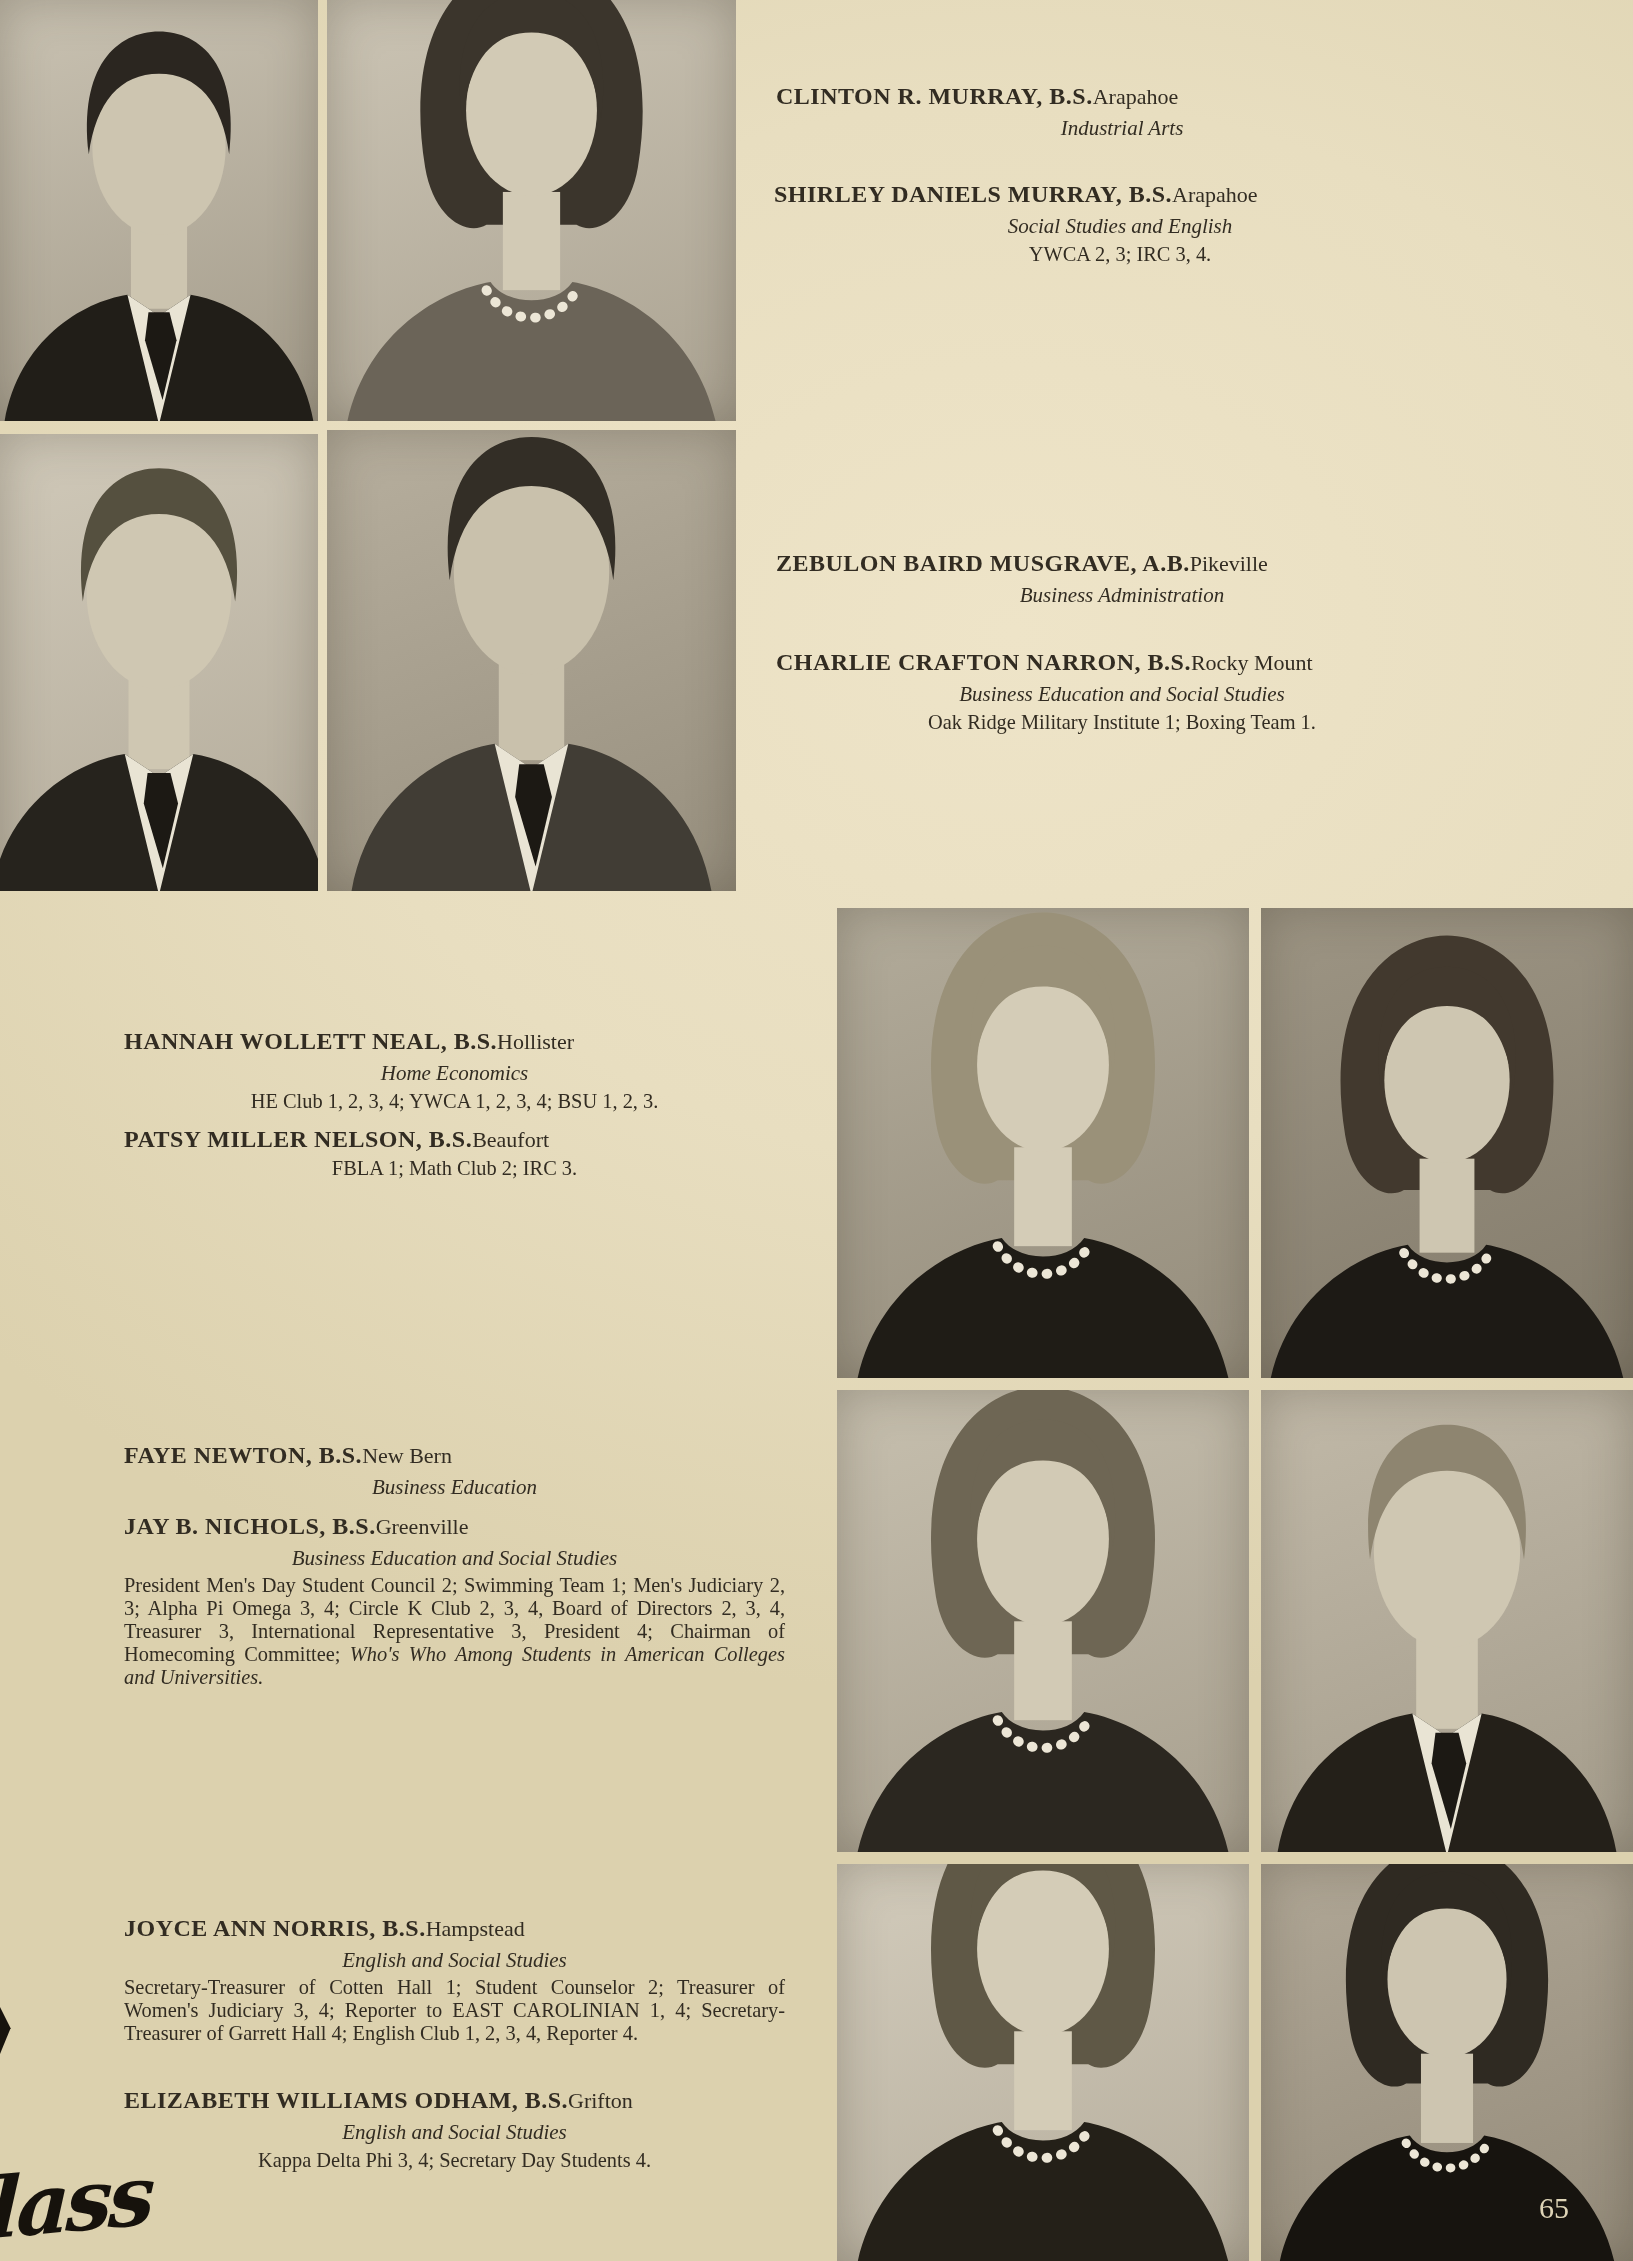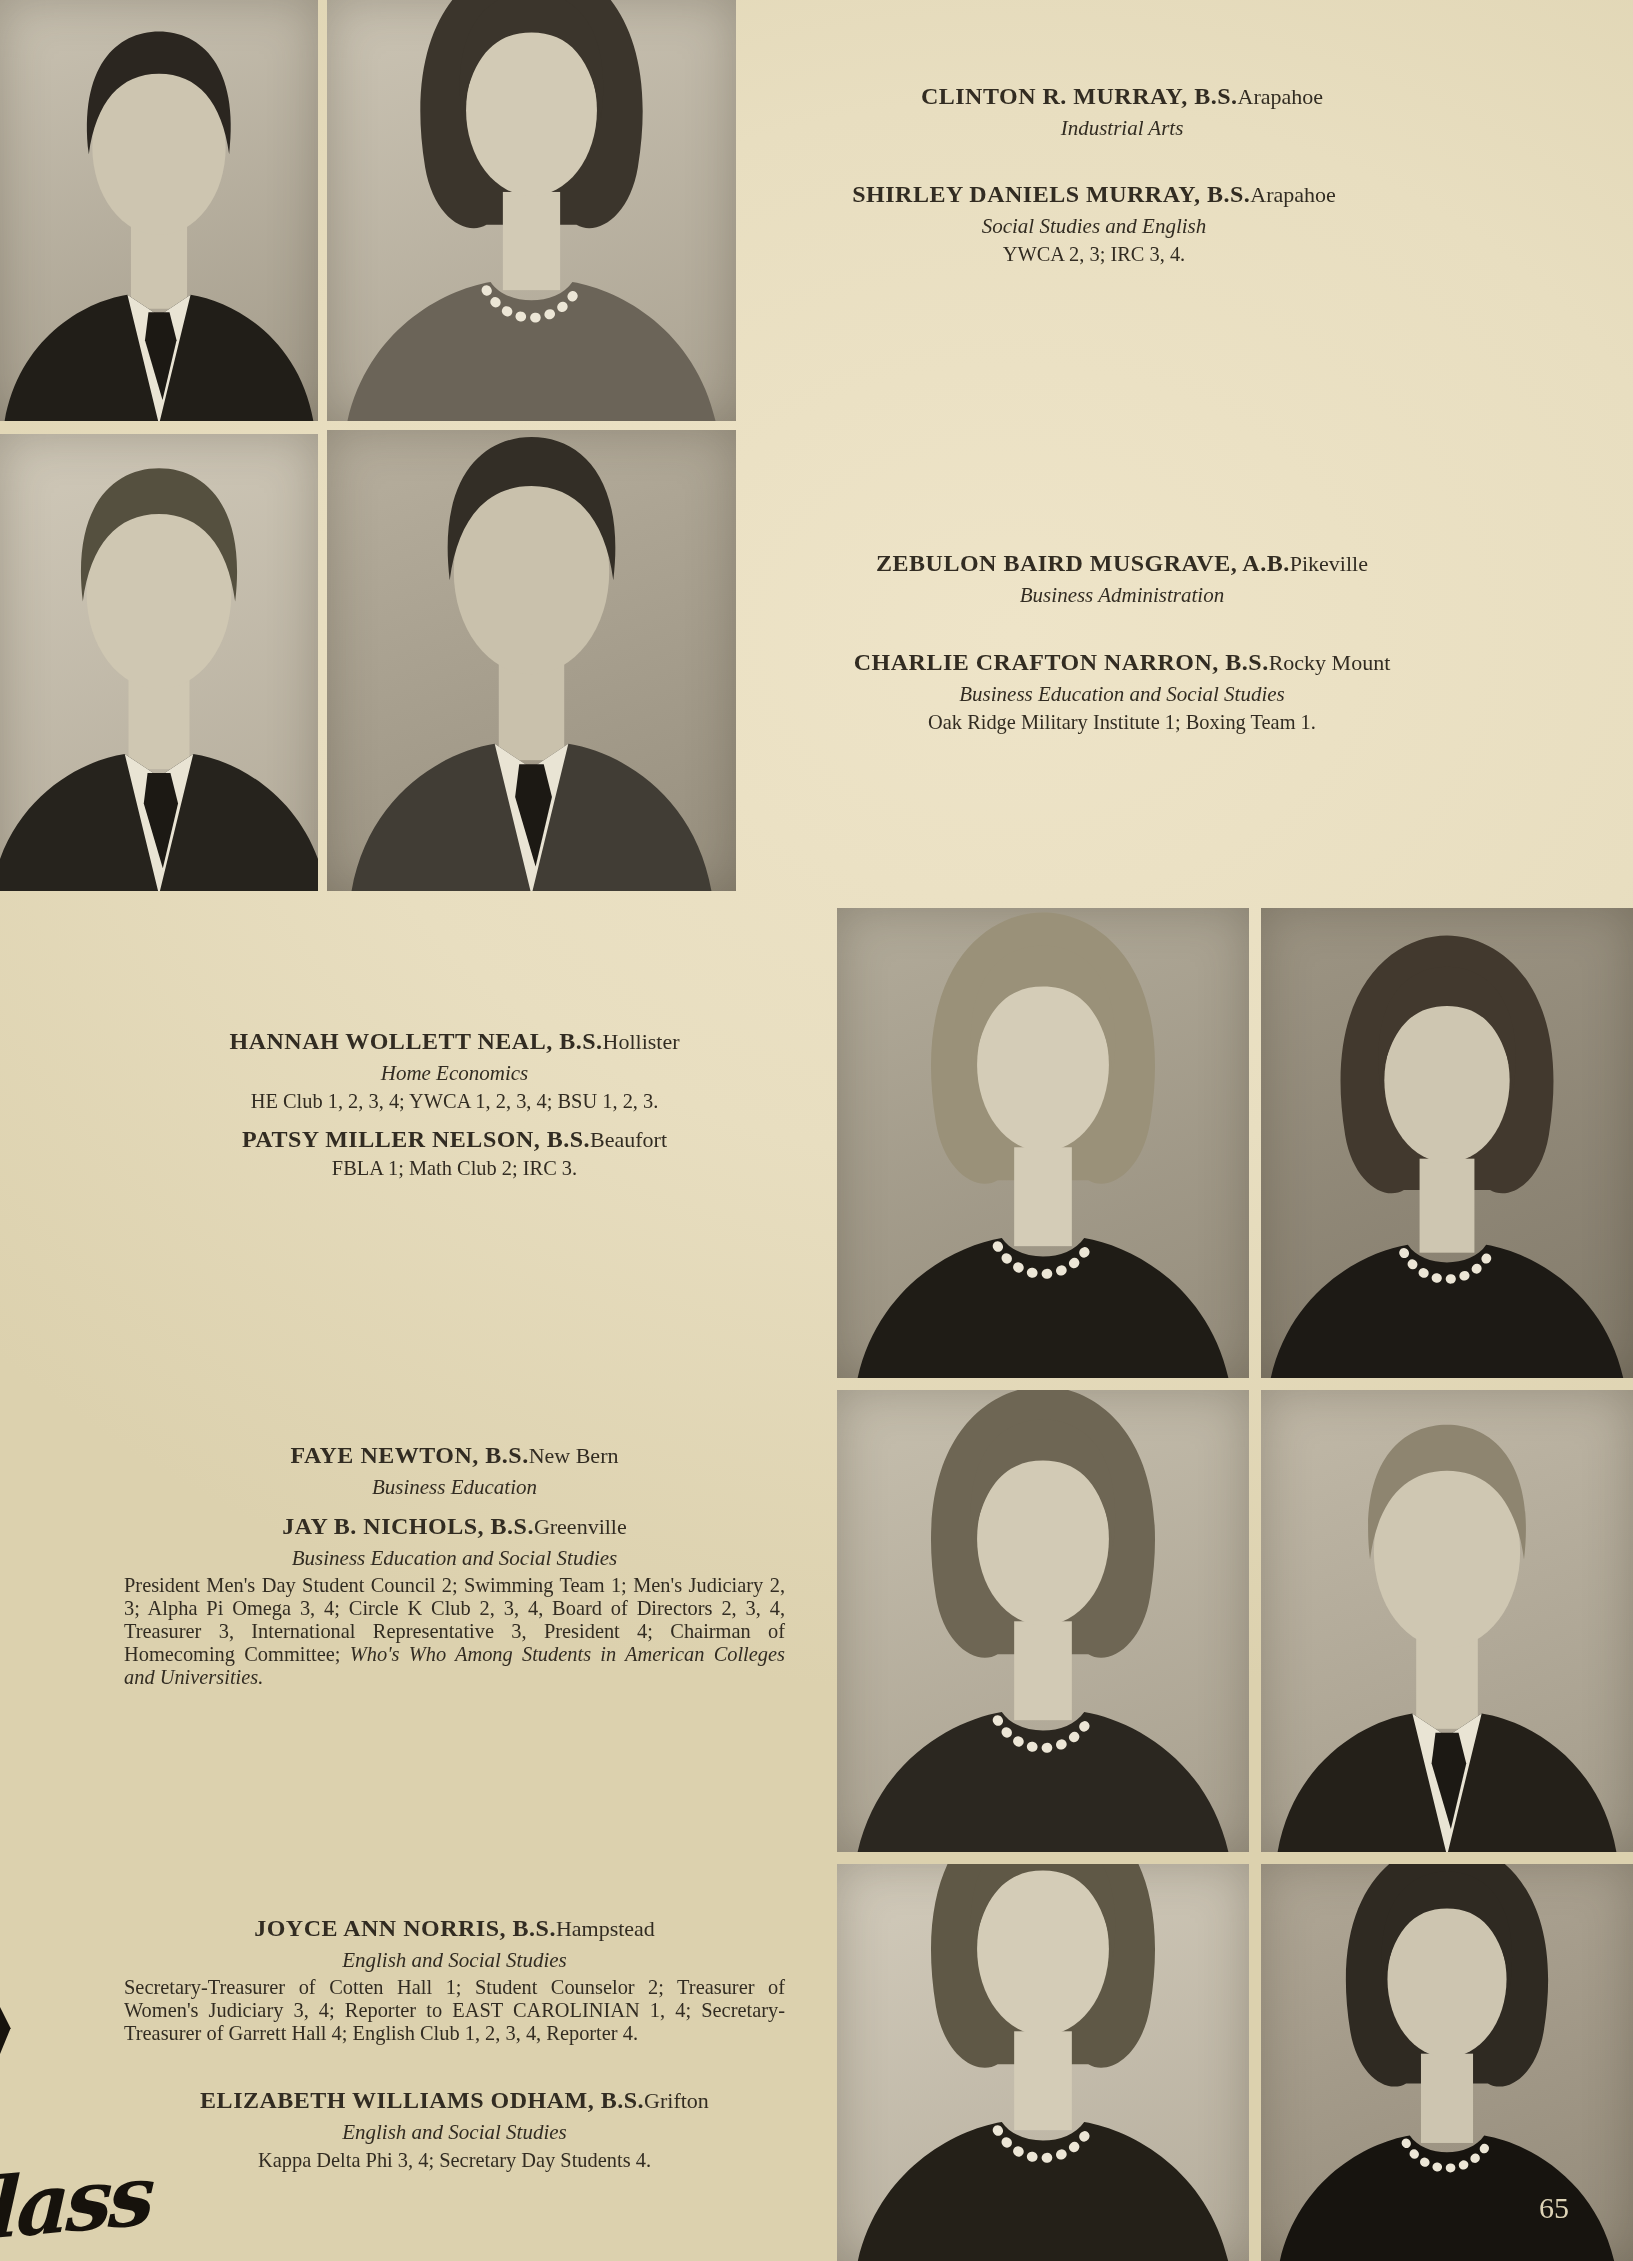--- a/index.html
+++ b/index.html
@@ -21,30 +21,30 @@
   .pD{left:327px;top:430px;width:409px;height:461px;--bg1:#b7af9e;--bg2:#978f7e;--suit:#413d35;--hair:#332e26;--skin:#c9c1ac}
   .r1a{left:837px;top:908px;width:412px;height:470px;--bg1:#b2ab9a;--bg2:#958d7c;--suit:#1f1c16;--hair:#9a9179;--skin:#d4ccb7}
   .r1b{left:1261px;top:908px;width:372px;height:470px;--bg1:#9d9584;--bg2:#837b6b;--suit:#1d1a15;--hair:#42392e;--skin:#cec6b1}
   .r2a{left:837px;top:1390px;width:412px;height:462px;--bg1:#c6bfae;--bg2:#a8a08f;--suit:#2b2720;--hair:#6e6654;--skin:#d2cab5}
   .r2b{left:1261px;top:1390px;width:372px;height:462px;--bg1:#c1b9a8;--bg2:#a49c8b;--suit:#242019;--hair:#8e8570;--skin:#cfc7b2}
   .r3a{left:837px;top:1864px;width:412px;height:398px;--bg1:#d2cbbb;--bg2:#b5ad9c;--suit:#242018;--hair:#5f5846;--skin:#d4ccb7}
   .r3b{left:1261px;top:1864px;width:372px;height:398px;--bg1:#b0a796;--bg2:#948b7a;--suit:#17140f;--hair:#2f2a22;--skin:#cdc5b0}
   
   .entry{position:absolute;}
   .e1{top:82px;left:776px;width:692px}
-  .e2{top:180px;left:748px;width:692px}
+  .e2{top:180px;left:774px;width:692px}
   .e3{top:549px;left:776px;width:692px}
   .e4{top:648px;left:776px;width:692px}
   .e5{top:1027px;left:124px;width:661px}
   .e6{top:1125px;left:124px;width:661px}
   .e7{top:1441px;left:124px;width:661px}
   .e8{top:1512px;left:124px;width:661px}
   .e9{top:1914px;left:124px;width:661px}
   .e10{top:2086px;left:124px;width:661px}
-  .ehead{display:flex;justify-content:center;align-items:baseline;height:31px;}
+  .ehead{display:flex;justify-content:flex-start;align-items:baseline;height:31px;}
   .name{margin:0;font-size:24px;line-height:29px;font-weight:700;letter-spacing:0.5px;white-space:nowrap;}
   .town{font-size:22px;line-height:29px;font-weight:400;}
   .major{height:31px;text-align:center;font-size:21px;line-height:31px;}
   .major em{margin-top:28px;}
   .acts{margin:0;text-align:center;font-size:20.4px;line-height:24.5px;}
   .acts--block{text-align:justify;text-align-last:left;line-height:23px;}
   .acts--block em{font-style:italic;}
   
   .script-text{
     position:absolute;left:-11.4px;top:2161px;margin:0;

